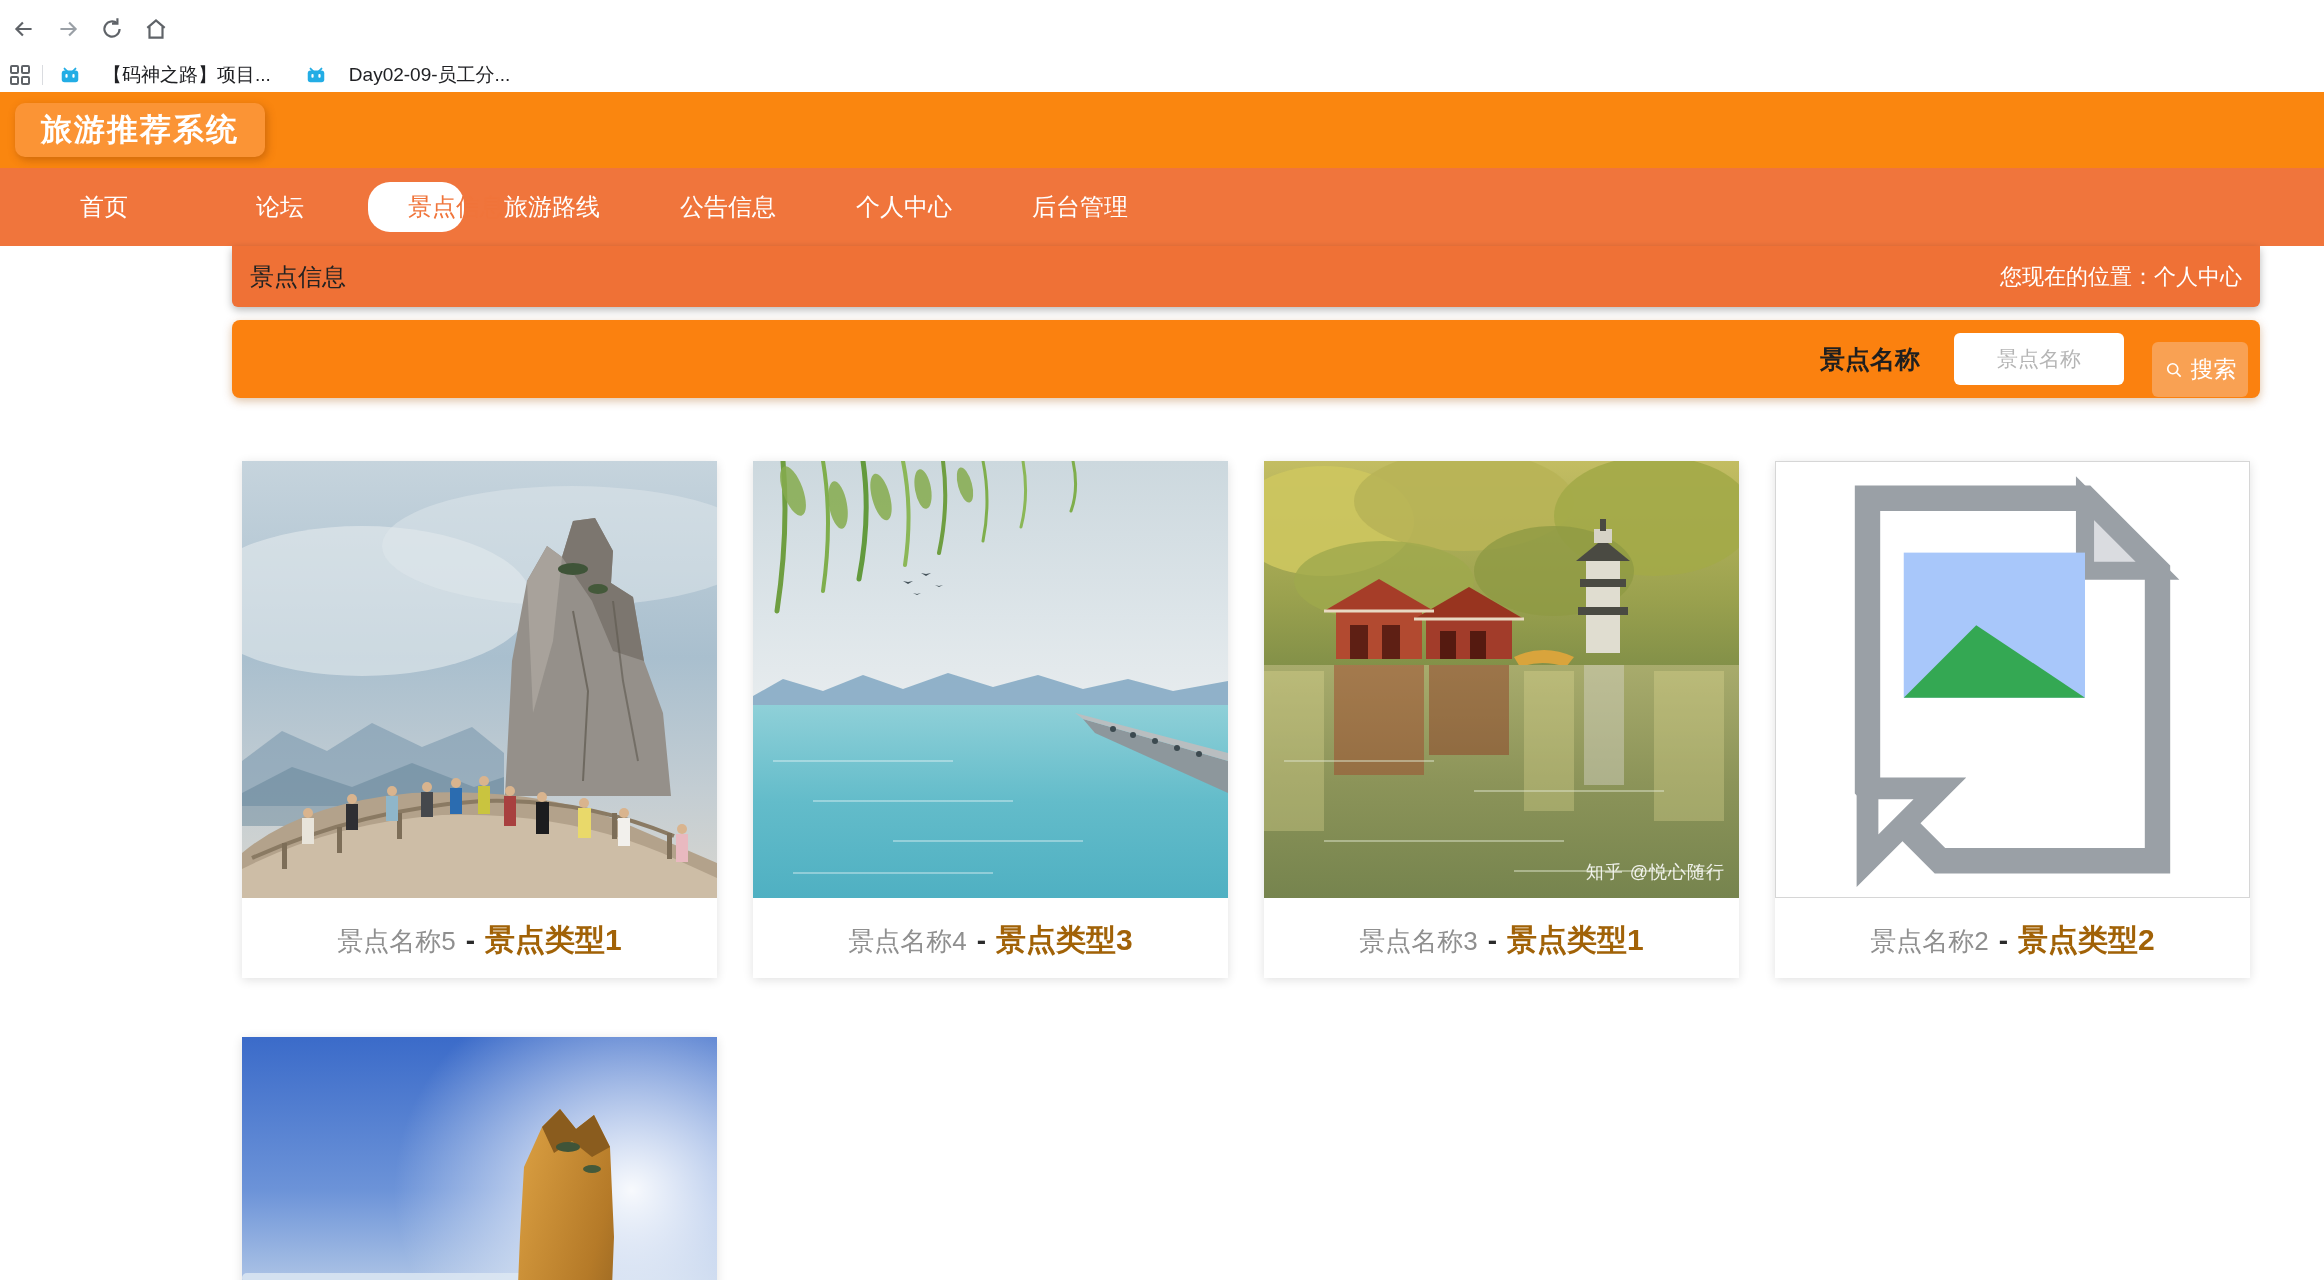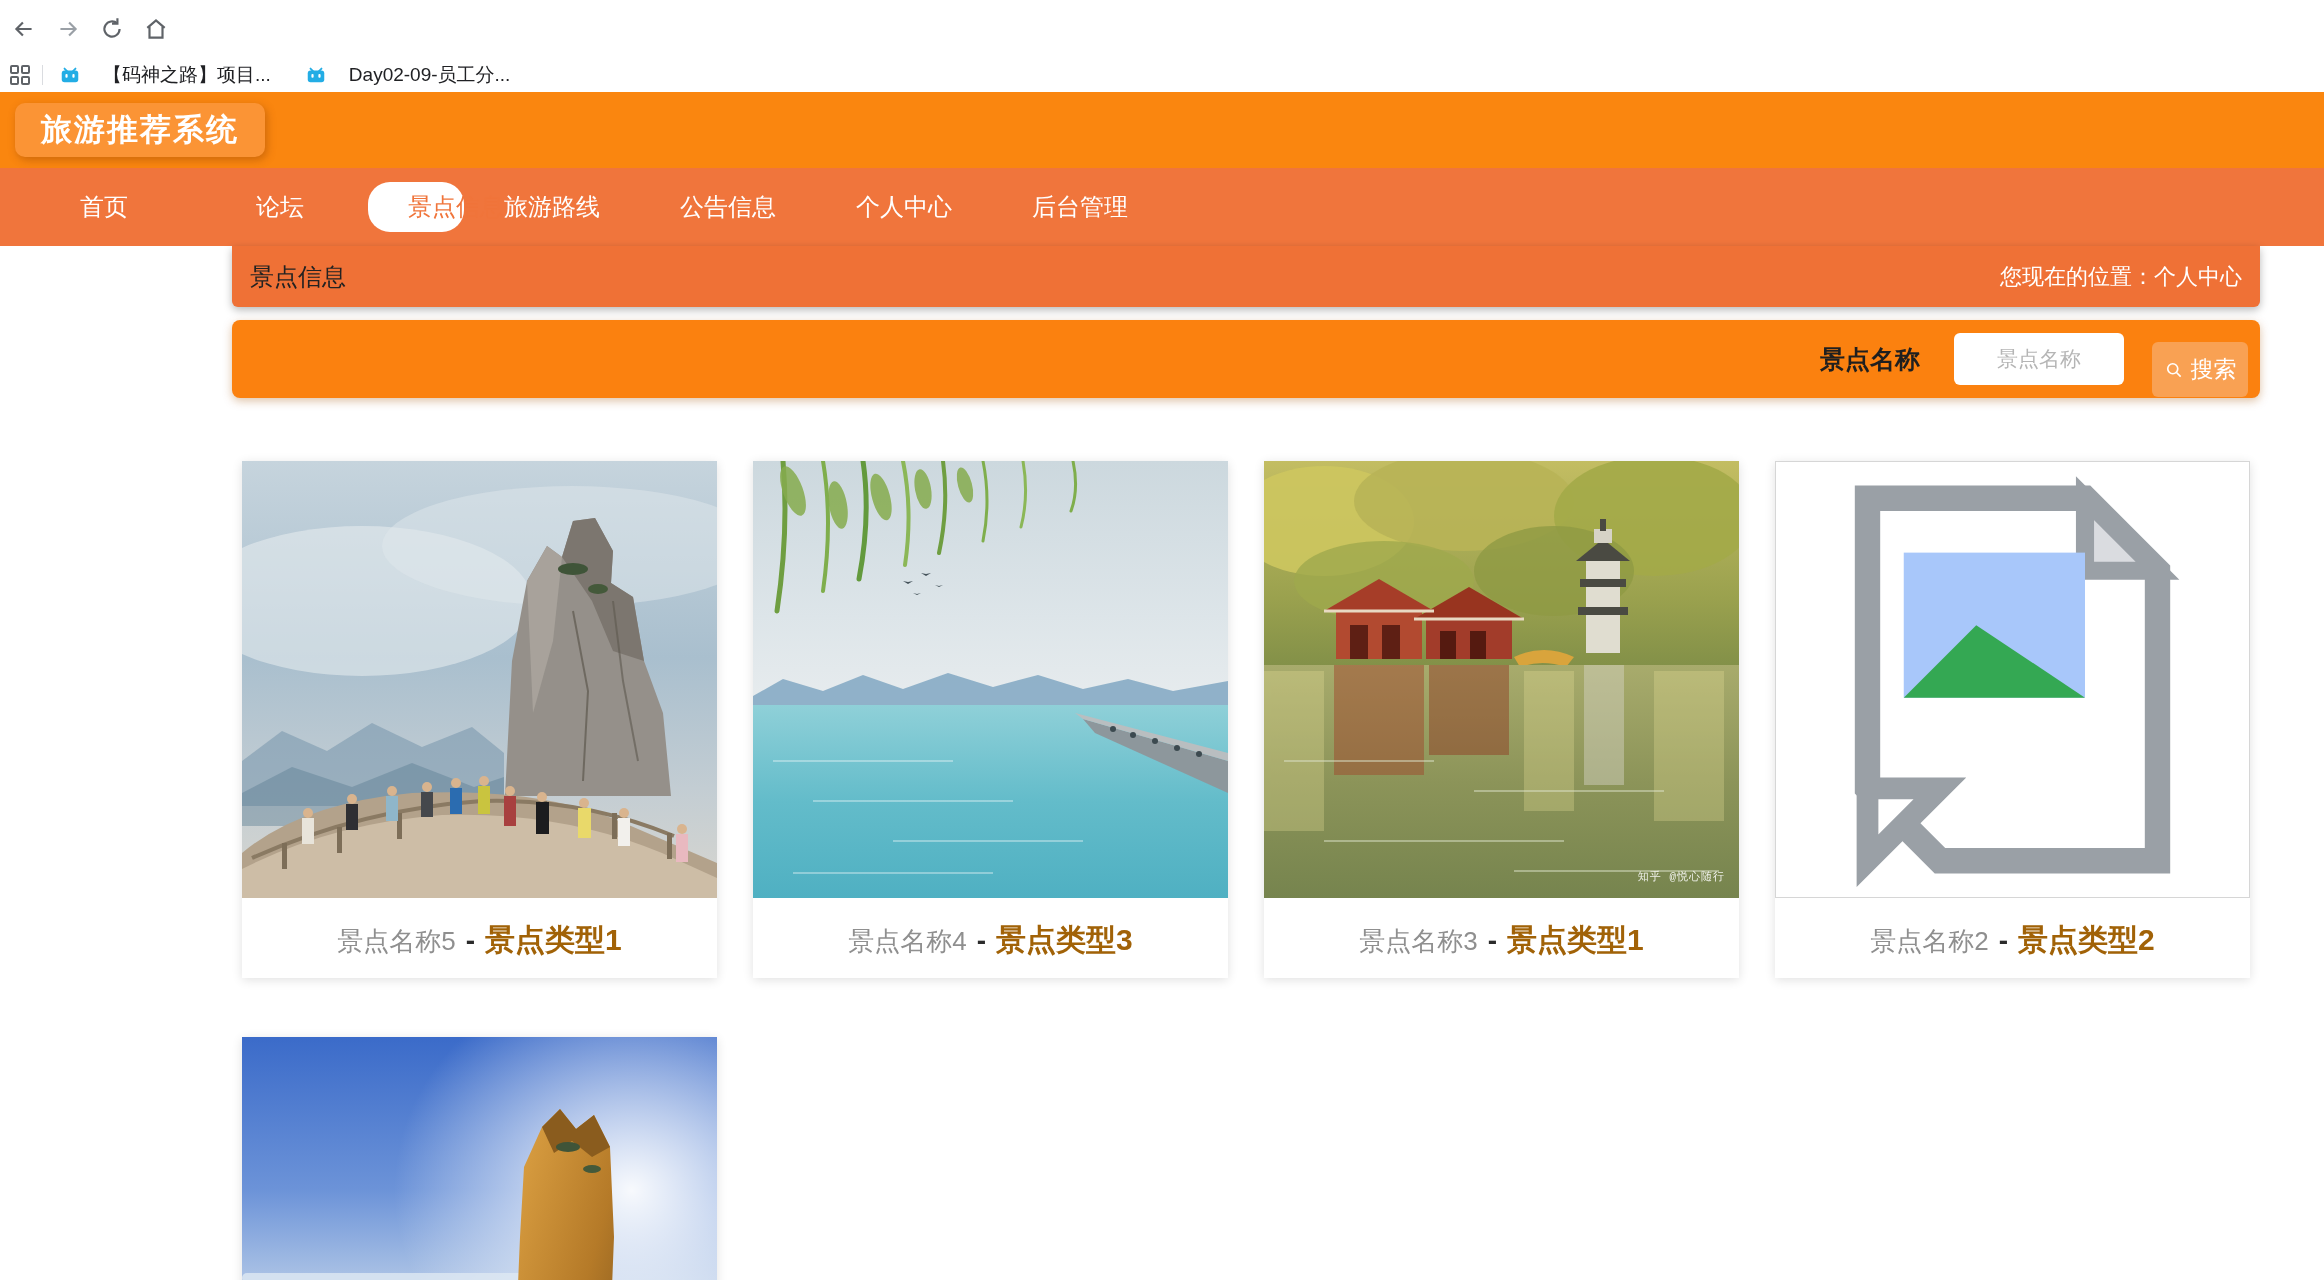--- a/index.html
+++ b/index.html
@@ -62,21 +62,21 @@
 
   
   .cards { margin-top:63px; padding:0 10px; display:flex; flex-wrap:wrap;
     column-gap:36px; row-gap:59px; }
   .card { width:475px; background:#fff; box-shadow:0 2px 10px rgba(0,0,0,.12); cursor:pointer; }
   .card-img { position:relative; width:475px; height:437px; overflow:hidden; background:#fff; }
   .card-img svg { position:absolute; inset:0; width:100%; height:100%; }
   .card-img.broken { border:1px solid #d6d6d6; }
   .broken-ico { position:absolute; top:7px; left:7px; width:26px; height:26px; }
   .watermark { position:absolute; right:14px; bottom:14px; color:rgba(255,255,255,.88);
-    font-size:11px; letter-spacing:1px;font-family:Liberation Mono, monospace; }
+    font-size:18px; letter-spacing:1px; }
   .caption { height:80px; display:flex; align-items:baseline; justify-content:center;
     gap:10px; padding-top:22px; }
   .cap-name { font-size:26px; color:#8f8f8f; }
   .cap-sep  { font-size:28px; color:#2b2b2b; font-weight:700; }
   .cap-type { font-size:30px; color:#a16207; font-weight:700; }
 </style>
 </head>
 <body>
 
 <div class="chrome">

